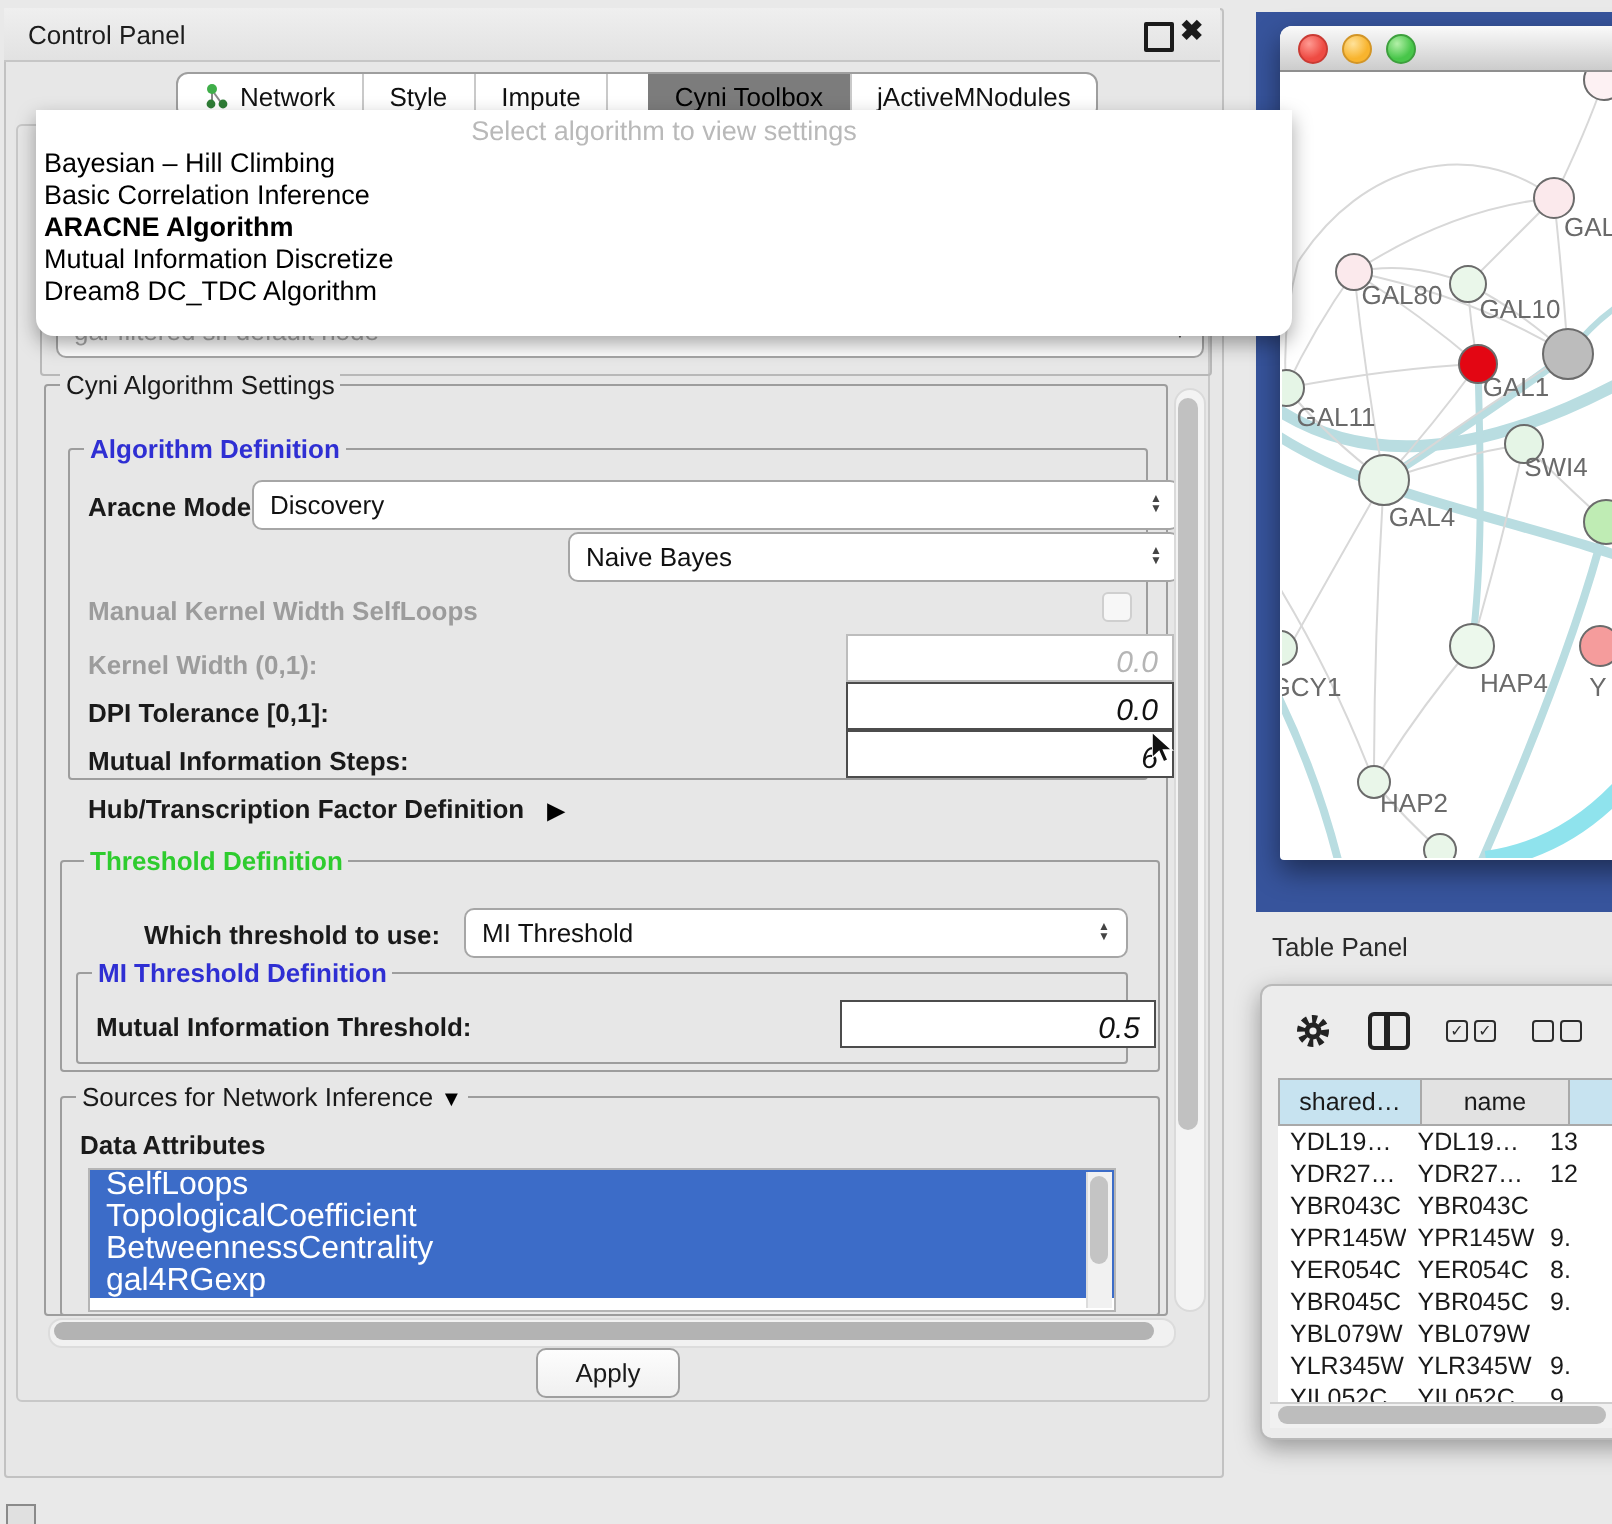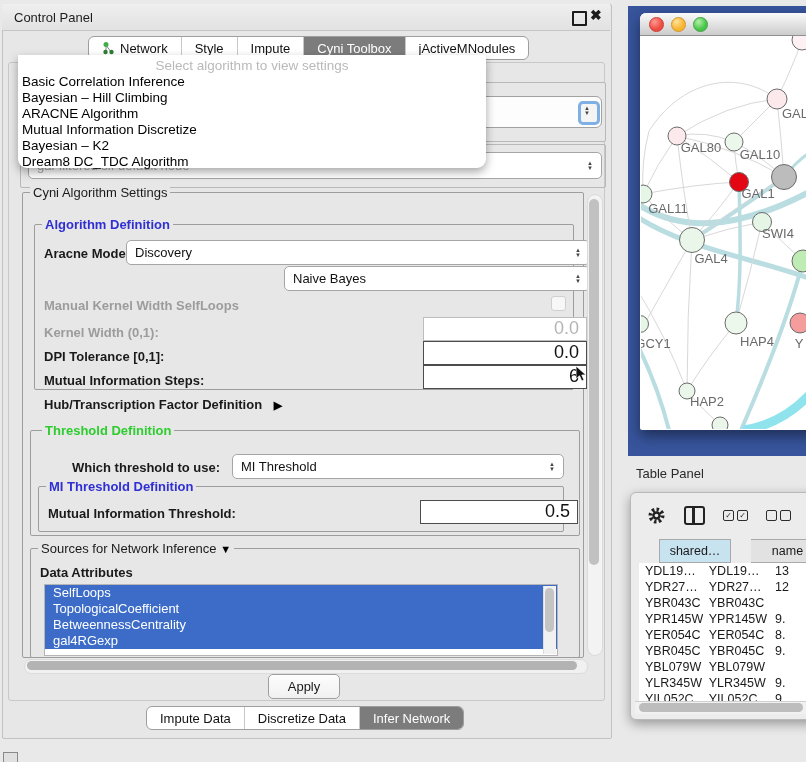--- a/index.html
+++ b/index.html
@@ -11,58 +11,58 @@
   .cp{left:2px;top:4px;width:608px;height:733px;background:#e7e7e7;border:1px solid #c2c2c2;border-radius:2px;}
   .cp-titlebar{left:2px;top:4px;width:608px;height:26px;background:linear-gradient(#efefef,#e2e2e2);border-bottom:1px solid #c6c6c6;}
   .cp-title{left:14px;top:10px;font-size:13px;color:#1c1c1c;}
   .float-btn{left:572px;top:11px;width:11px;height:11px;border:2px solid #1b1b1b;border-radius:1px;}
   .close-btn{left:590px;top:7px;font-size:14px;font-weight:bold;color:#1b1b1b;}
 
   
   .segctl{display:flex;height:22px;background:#fff;border:1px solid #9e9e9e;border-radius:6px;overflow:hidden;font-size:13px;}
   .seg{display:flex;align-items:center;gap:5px;padding:0 13px;border-right:1px solid #c9c9c9;color:#111;white-space:nowrap;}
   .seg:last-child{border-right:none;}
-  .seg.sel{background:var(--tab-sel,#7c7c7c);color:#ffffff;}
+  .seg.sel{background:var(--tab-sel,#7c7c7c);color:#000000;margin-left:20px;}
   #top-tabs{left:88px;top:36px;}
   #bottom-tabs{left:146px;top:706px;}
 
   
   .cp-content{left:8px;top:62px;width:595px;height:637px;background:#e7e7e7;border:1px solid #c8c8c8;border-radius:3px;}
 
   
   .frag-group{border:1px solid #b8b8b8;border-radius:2px;background:#e7e7e7;}
   .combo-frag{background:#fdfdfd;border:1px solid #a2a2a2;border-radius:6px;}
   .focus-ring{border:3px solid #7fb0e3;border-radius:5px;background:#f4f4f4;}
 
   
-  .popup{left:18px;top:55px;width:468px;height:111px;background:#fff;border-radius:0 0 9px 9px;
+  .popup{left:18px;top:55px;width:628px;height:111px;background:#fff;border-radius:0 0 9px 9px;
          box-shadow:0 4px 10px rgba(0,0,0,.35);z-index:50;padding-top:2px;}
   .popup-prompt{text-align:center;color:#b9b9b9;font-size:13.5px;height:17px;line-height:17px;}
   .popup-item{font-size:13.5px;height:16px;line-height:16px;padding-left:4px;color:#000;white-space:nowrap;}
-  .popup-item.bold{font-weight:normal;}
+  .popup-item.bold{font-weight:bold;}
 
   
   .groupbox{border:1px solid #9d9d9d;border-radius:2px;}
   .grouplabel{position:absolute;font-size:13px;background:#e7e7e7;padding:0 3px;white-space:nowrap;}
   .lbl-blue{color:var(--lbl-blue,#2f2fd3);font-weight:bold;}
   .lbl-green{color:var(--lbl-green,#2ecc2e);font-weight:bold;}
   .frm-label{position:absolute;font-size:13px;font-weight:bold;color:#1a1a1a;white-space:nowrap;}
   .frm-label.dis{color:#9c9c9c;}
 
   .combo{position:absolute;display:flex;align-items:center;background:#fff;border:1px solid #a6a6a6;
          border-radius:5px;font-size:13px;padding:0 8px;color:#111;}
   .spin{margin-left:auto;display:flex;flex-direction:column;line-height:5px;font-size:6px;color:#444;}
-  .field{position:absolute;display:flex;align-items:flex-start;justify-content:flex-end;background:#fff;
-         border:1px solid #bdbdbd;font-size:18px;padding:0 7px;color:#111;}
+  .field{position:absolute;display:flex;align-items:flex-end;justify-content:flex-end;background:#fff;
+         border:1px solid #bdbdbd;font-size:15px;padding:0 7px;color:#111;font-style:italic;}
   .field.en{border:1.5px solid #4c4c4c;}
   .field.dis{color:#b5b5b5;}
   .checkbox{position:absolute;width:13px;height:13px;border:1px solid #cfcfcf;border-radius:3px;background:#f7f7f7;}
 
   .listbox{position:absolute;background:#fff;border:1px solid #b5b5b5;overflow:hidden;}
-  .listitem{height:16px;line-height:16px;font-size:13px;padding-left:8px;color:#fff;background:var(--sel-blue,#3c6cc8);}
+  .listitem{height:16px;line-height:16px;font-size:16px;padding-left:8px;color:#fff;background:var(--sel-blue,#3c6cc8);}
   .list-vscroll{position:absolute;right:1px;top:1px;width:12px;bottom:1px;background:#f1f1f1;border-left:1px solid #ddd;}
   .list-vscroll .vthumb{position:absolute;left:1px;top:2px;width:9px;height:44px;border-radius:5px;background:#c4c4c4;}
 
   .vscrollbar{left:587px;top:194px;width:14px;height:460px;background:#f3f3f3;border:1px solid #dadada;border-radius:8px;}
   .vscrollbar .vthumb{position:absolute;left:1px;top:4px;width:10px;height:366px;border-radius:6px;background:#c1c1c1;}
   .hscrollbar{left:24px;top:659px;width:562px;height:13px;background:#f1f1f1;border:1px solid #dcdcdc;border-radius:7px;}
   .hscrollbar .hthumb{position:absolute;left:2px;top:1px;width:550px;height:9px;border-radius:5px;background:#b3b3b3;}
 
   .apply-btn{left:268px;top:674px;width:70px;height:23px;background:linear-gradient(#fdfdfd,#f0f0f0);
              border:1px solid #9f9f9f;border-radius:5px;font-size:13px;display:flex;align-items:center;justify-content:center;}
@@ -84,21 +84,21 @@
   
   .tp-title{left:636px;top:466px;font-size:13px;color:#2a2a2a;}
   .tbl-win{left:630px;top:492px;width:200px;height:226px;background:#ececec;border:1px solid #b9b9b9;border-radius:6px;
            box-shadow:0 4px 12px rgba(0,0,0,.35);}
   .tbl-toolbar{position:absolute;left:0;top:0;right:0;height:44px;display:flex;align-items:center;gap:18px;padding-left:16px;}
   .chkpair{display:flex;gap:3px;}
   .chk{width:9px;height:9px;border:1.5px solid #2c2c2c;border-radius:2px;font-size:8px;line-height:9px;color:#2c2c2c;text-align:center;}
   .cols-icon{width:17px;height:15px;border:2.5px solid #222;border-radius:3px;position:relative;}
   .cols-icon:after{content:"";position:absolute;left:6px;top:0;width:2.5px;height:100%;background:#222;}
   .tbl-head{position:absolute;left:8px;top:46px;display:flex;height:24px;font-size:12.5px;}
-  .th{display:flex;align-items:center;justify-content:center;border:1px solid #a9a9a9;border-left:none;background:#e2e2e2;margin-left:20px;}
+  .th{display:flex;align-items:center;justify-content:center;border:1px solid #a9a9a9;border-left:none;background:#e2e2e2;}
   .th:first-child{border-left:1px solid #a9a9a9;}
   .th.blue{background:#c7e3f0;}
   .tbl-rows{position:absolute;left:8px;top:70px;width:188px;height:138px;overflow:hidden;background:#fff;}
   .tr{display:flex;height:16px;line-height:16px;font-size:12.5px;}
   .td{padding-left:6px;white-space:nowrap;overflow:hidden;}
   .tbl-hscroll{position:absolute;left:4px;top:208px;width:192px;height:12px;background:#f1f1f1;border-top:1px solid #cfcfcf;}
   .tbl-hscroll .hthumb{position:absolute;left:4px;top:1px;width:164px;height:9px;border-radius:5px;background:#bdbdbd;}
 
   .mini-btn{left:3px;top:752px;width:13px;height:10px;border:1px solid #8a8a8a;background:#e0e0e0;}
   .cursor{left:576px;top:366px;z-index:90;}
@@ -154,25 +154,24 @@
     <span>gal-filtered sif default node</span>
     <span class="spin">
         <span>▲</span>
         <span>▼</span>
       </span>
   </div>
 
   <div class="abs popup">
     <div class="popup-prompt">Select algorithm to view settings</div>
     <div id="algo-list">
+        <div class="popup-item">Bayesian – Hill Climbing</div>
         <div class="popup-item">Basic Correlation Inference</div>
-        <div class="popup-item">Bayesian – Hill Climbing</div>
         <div class="popup-item bold">ARACNE Algorithm</div>
         <div class="popup-item">Mutual Information Discretize</div>
-        <div class="popup-item">Bayesian – K2</div>
         <div class="popup-item">Dream8 DC_TDC Algorithm</div>
       </div>
   </div>
 
   <div class="abs groupbox" style="left:22px;top:192px;width:560px;height:464px;"></div>
   <div class="abs grouplabel" style="left:30px;top:185px;">Cyni Algorithm Settings</div>
 
   <div class="abs groupbox" style="left:34px;top:224px;width:538px;height:164px;"></div>
   <div class="abs grouplabel lbl-blue" style="left:42px;top:217px;">Algorithm Definition</div>
 
@@ -254,25 +253,20 @@
   </div>
 
   <div class="abs vscrollbar">
       <div class="vthumb"></div>
     </div>
   <div class="abs hscrollbar">
       <div class="hthumb"></div>
     </div>
 
   <div class="abs apply-btn">Apply</div>
-  <div class="abs segctl" id="bottom-tabs">
-      <div class="seg">Impute Data</div>
-      <div class="seg">Discretize Data</div>
-      <div class="seg sel">Infer Network</div>
-    </div>
 
   <div class="abs net-frame"></div>
   <div class="abs mac-win">
     <div class="mac-titlebar">
       <div class="light red"></div>
       <div class="light yellow"></div>
       <div class="light green"></div>
     </div>
     <div class="net-canvas">
       <svg id="net-svg" width="188" height="393" viewBox="0 0 188 393">

